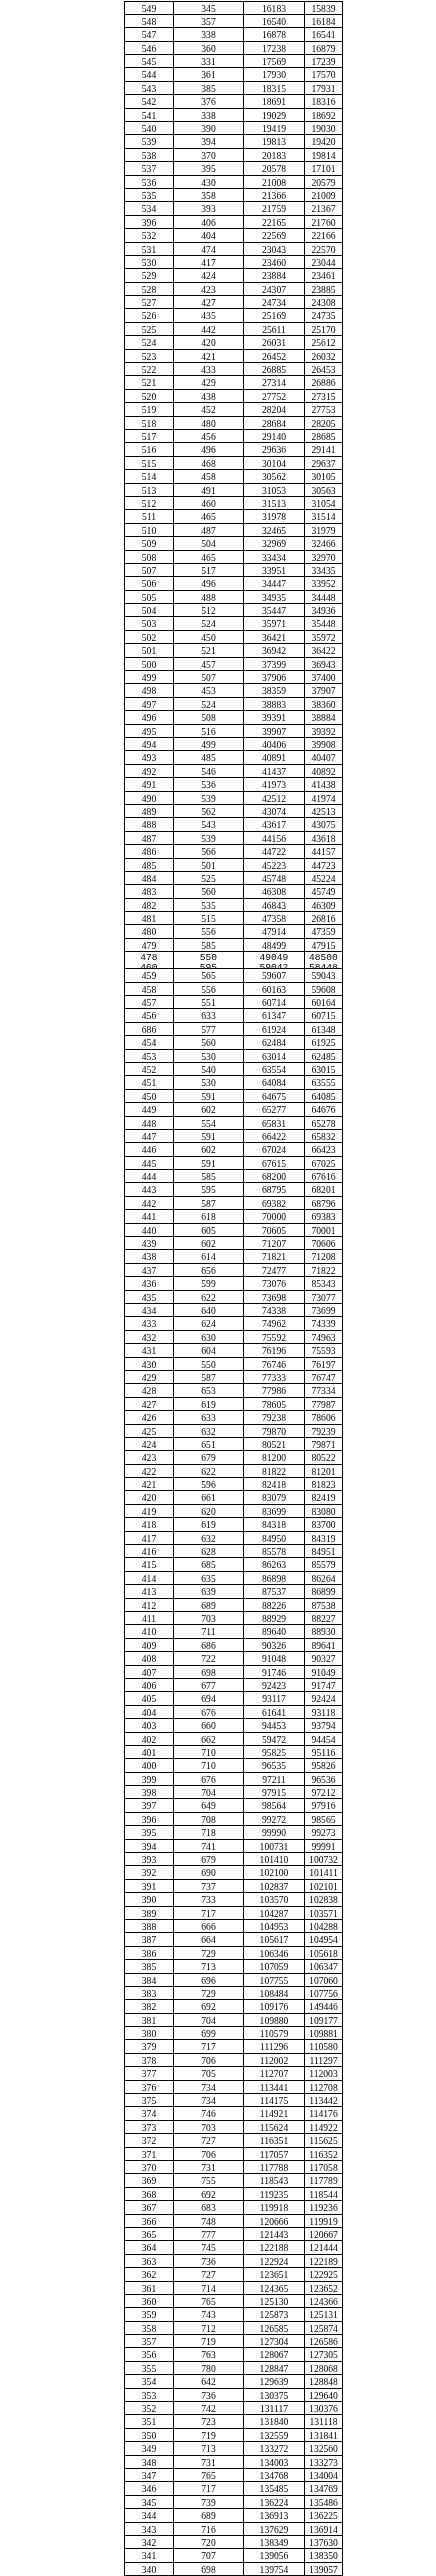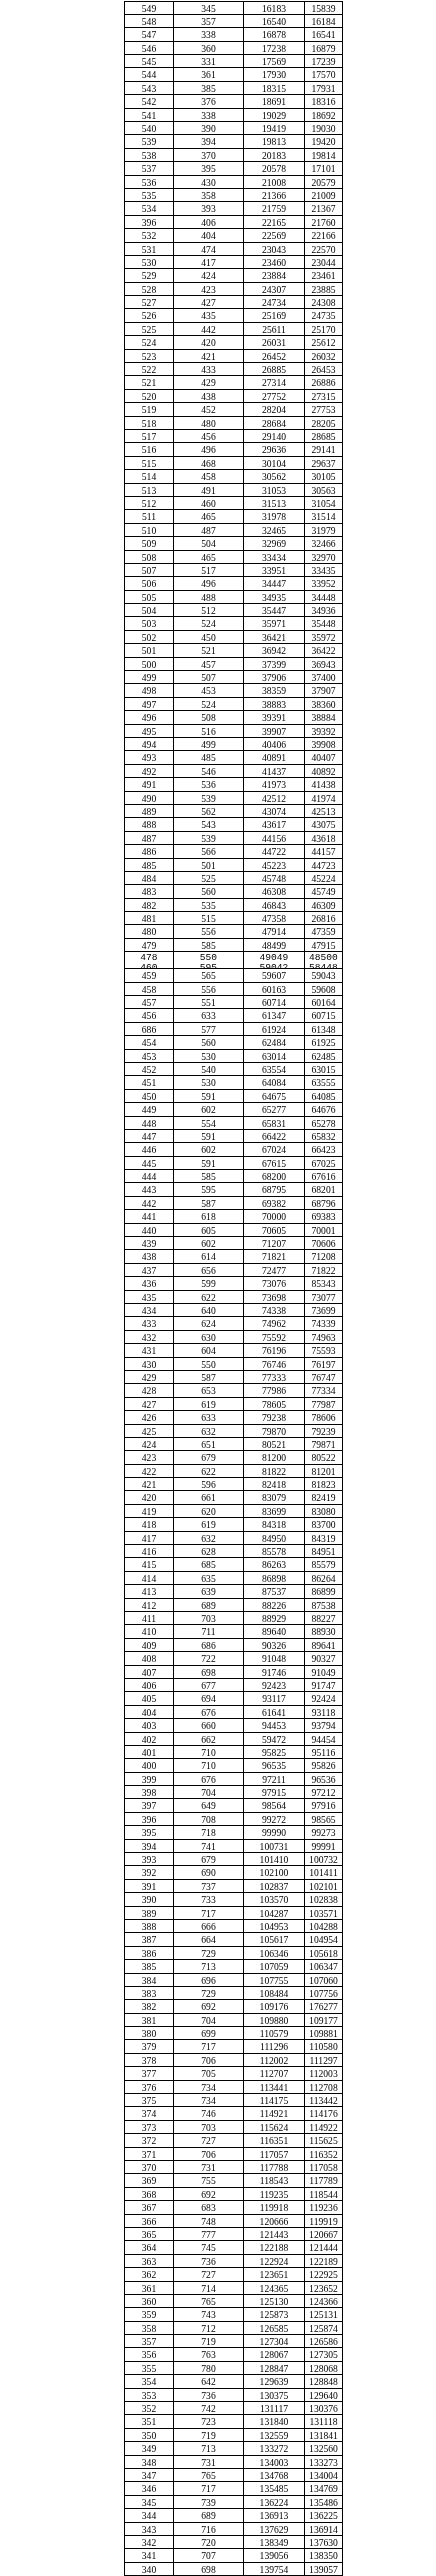--- a/index.html
+++ b/index.html
@@ -944,21 +944,21 @@
       <div class="row">
         <div class="cell c0">383</div>
         <div class="cell c1">729</div>
         <div class="cell c2">108484</div>
         <div class="cell c3">107756</div>
       </div>
       <div class="row">
         <div class="cell c0">382</div>
         <div class="cell c1">692</div>
         <div class="cell c2">109176</div>
-        <div class="cell c3">176277</div>
+        <div class="cell c3">149446</div>
       </div>
       <div class="row">
         <div class="cell c0">381</div>
         <div class="cell c1">704</div>
         <div class="cell c2">109880</div>
         <div class="cell c3">109177</div>
       </div>
       <div class="row">
         <div class="cell c0">380</div>
         <div class="cell c1">699</div>

